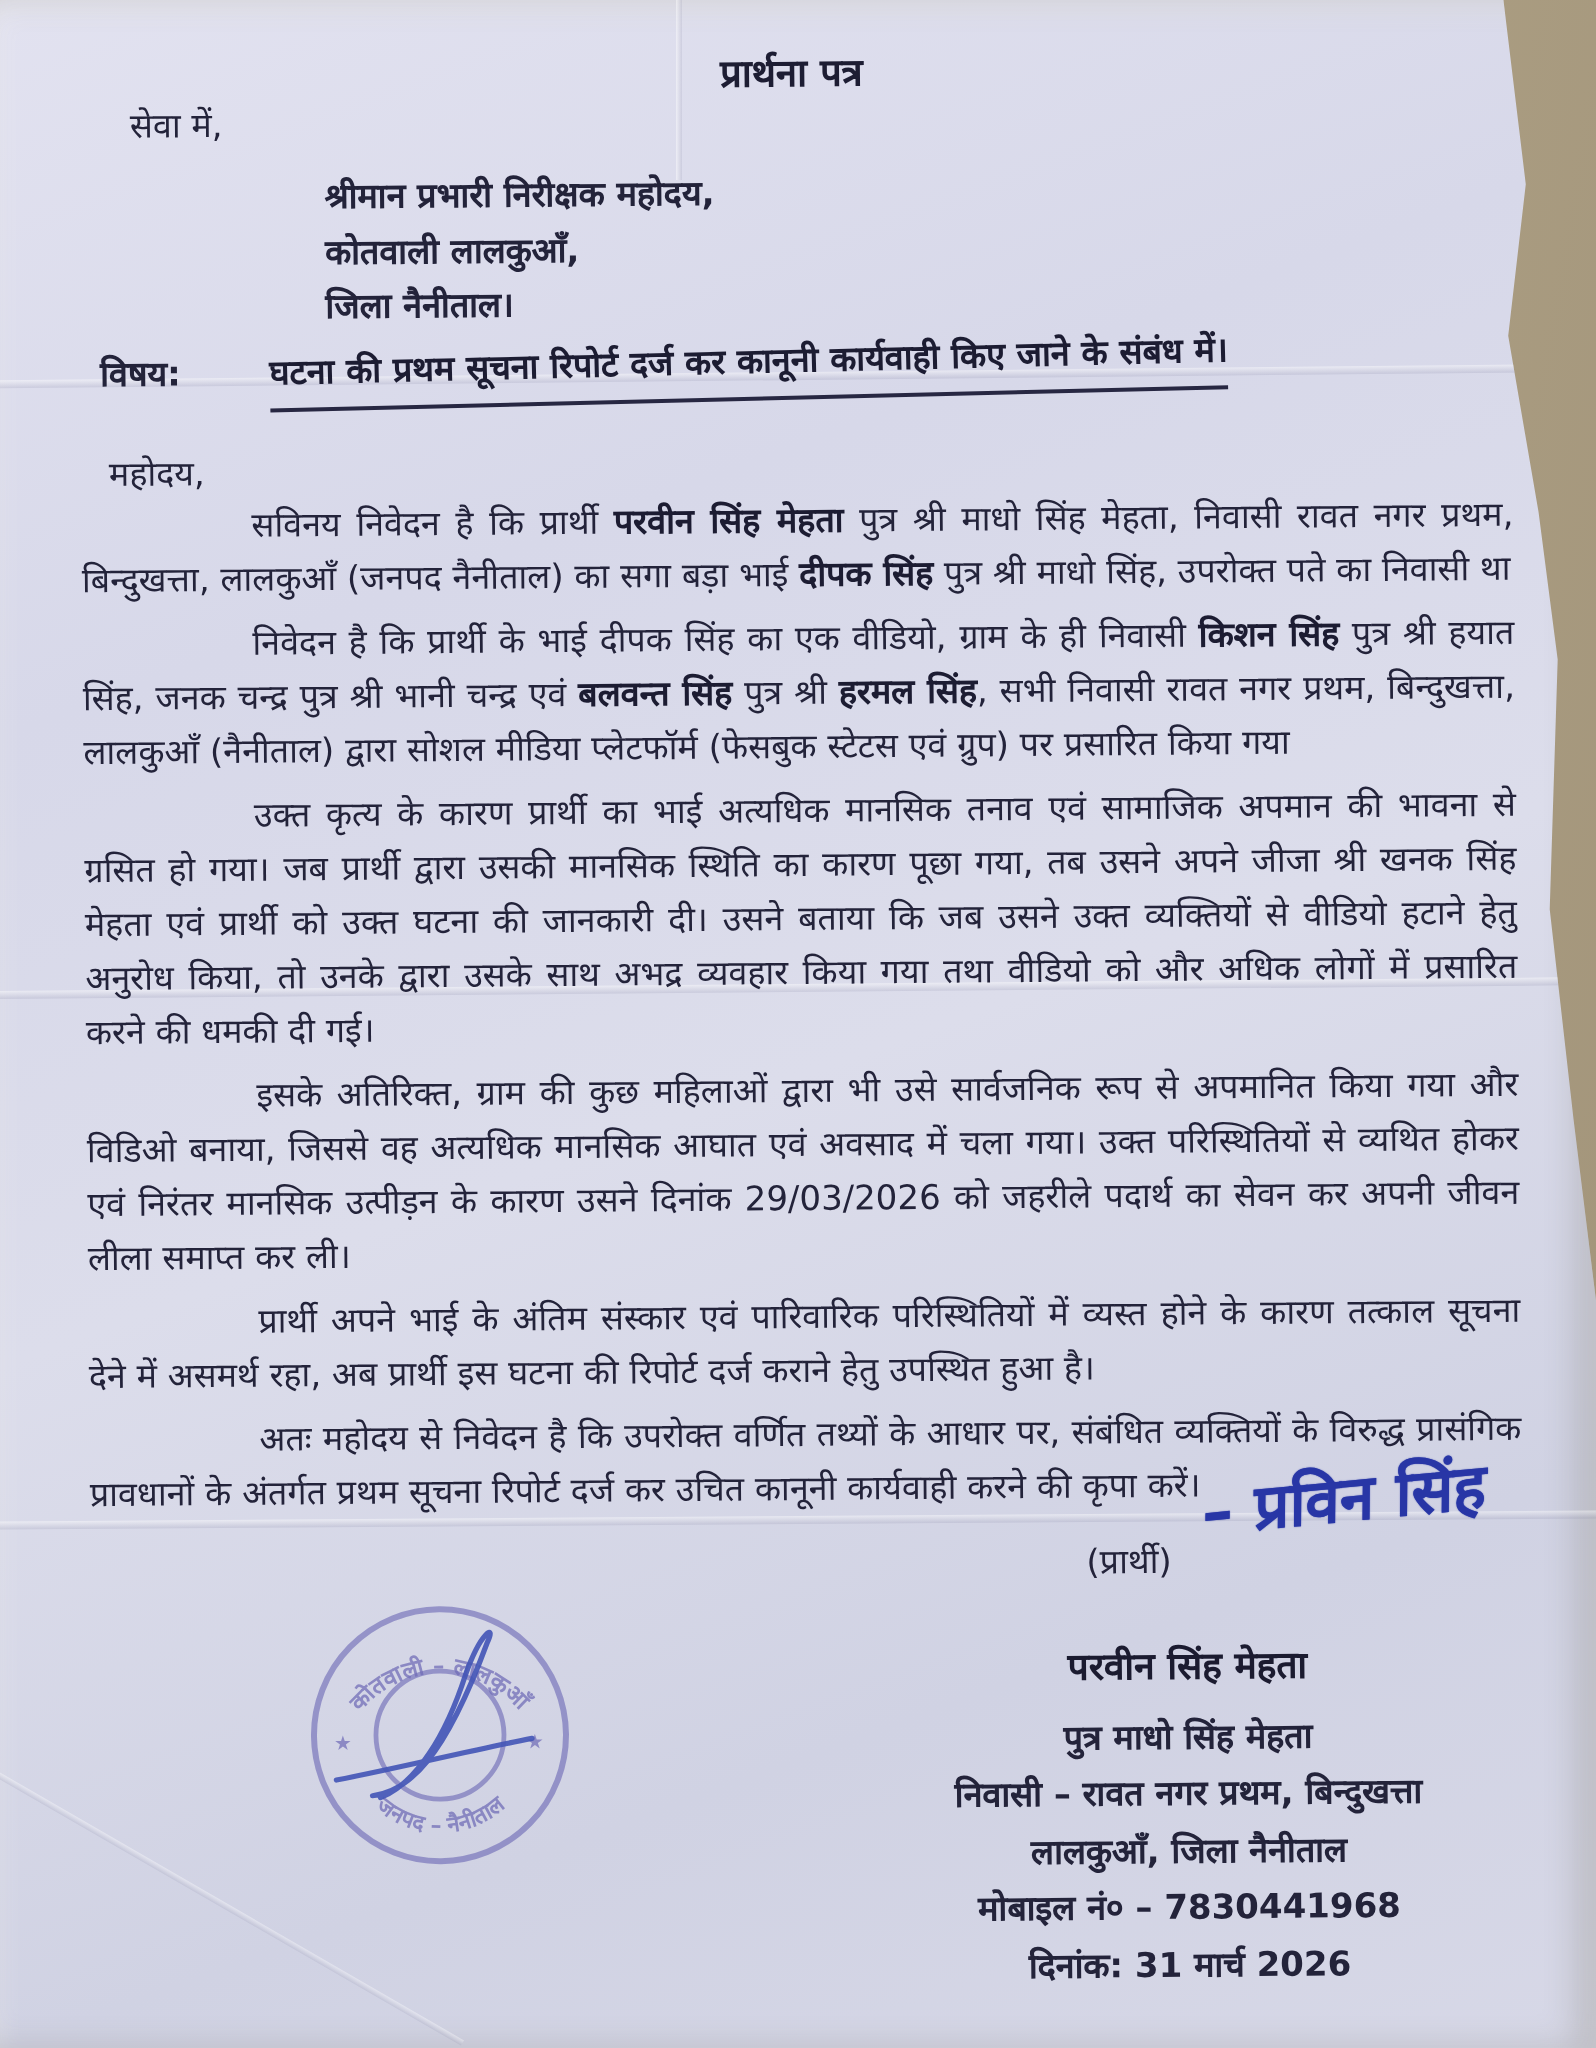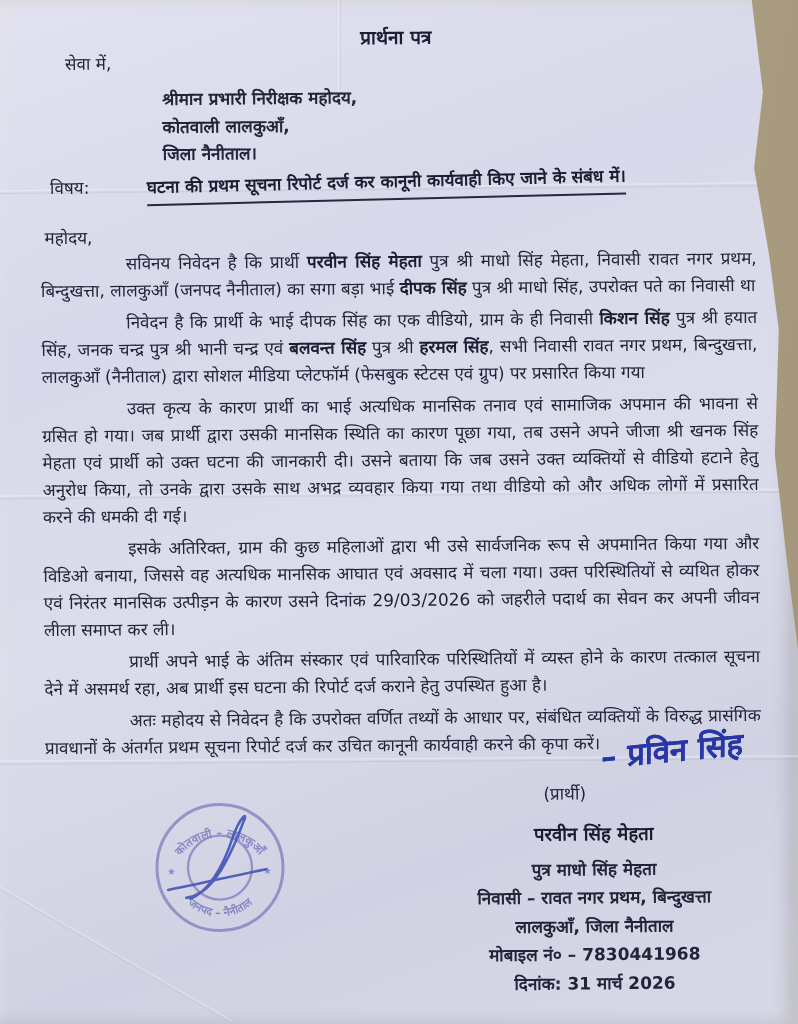--- a/index.html
+++ b/index.html
@@ -20,32 +20,32 @@
   .crease.d{height:3px;background:linear-gradient(to bottom,rgba(255,255,255,.4),rgba(110,110,145,.14));}
   .content{
     position:absolute;inset:0;color:#23233a;
     transform:rotate(-0.5deg);transform-origin:50% 40%;
     font-size:17px;line-height:27px;
   }
   .title{position:absolute;top:24px;left:0;width:100%;text-align:center;font-weight:bold;font-size:19px;color:#1d1d33;}
   .to-label{position:absolute;top:48px;left:68px;}
   .addr{position:absolute;top:84px;left:165px;line-height:27.5px;font-weight:600;}
   .subject-row{position:absolute;top:172px;left:52px;right:30px;}
-  .subject-label{font-weight:normal;margin-right:58px;}
+  .subject-label{font-weight:bold;margin-right:45px;}
   .subject-text{
     display:inline-block;font-weight:bold;color:#1c1c32;
     border-bottom:2.5px solid #272742;padding-bottom:3px;
     transform:rotate(-0.9deg);transform-origin:left bottom;
   }
-  .greeting{position:absolute;top:222px;left:46px;}
+  .greeting{position:absolute;top:222px;left:56px;}
   .paras{position:absolute;top:248px;left:42px;width:716px;text-align:justify;}
   .paras p{margin:0 0 5px 0;text-indent:85px;}
   .paras .b, .b{font-weight:bold;color:#1c1c32;}
   .sig-row{position:absolute;top:760px;left:0;width:100%;}
-  .sig-label{position:absolute;left:540px;top:22px;}
+  .sig-label{position:absolute;left:540px;top:10px;}
   .sig-hand{
     position:absolute;left:598px;top:-14px;
     color:#2836a6;font-size:31px;font-weight:bold;white-space:nowrap;
     transform:rotate(-5deg) skewX(-6deg);transform-origin:left center;
     text-shadow:0 0 .6px #2836a6;
   }
   .signoff{position:absolute;top:822px;left:415px;width:350px;text-align:center;font-weight:600;line-height:28.5px;}
   .signoff .name{font-weight:bold;font-size:18.5px;color:#1b1b30;margin-bottom:6px;}
   .stamp-wrap{position:absolute;left:146px;top:796px;width:140px;height:140px;opacity:.85;}
 </style>

